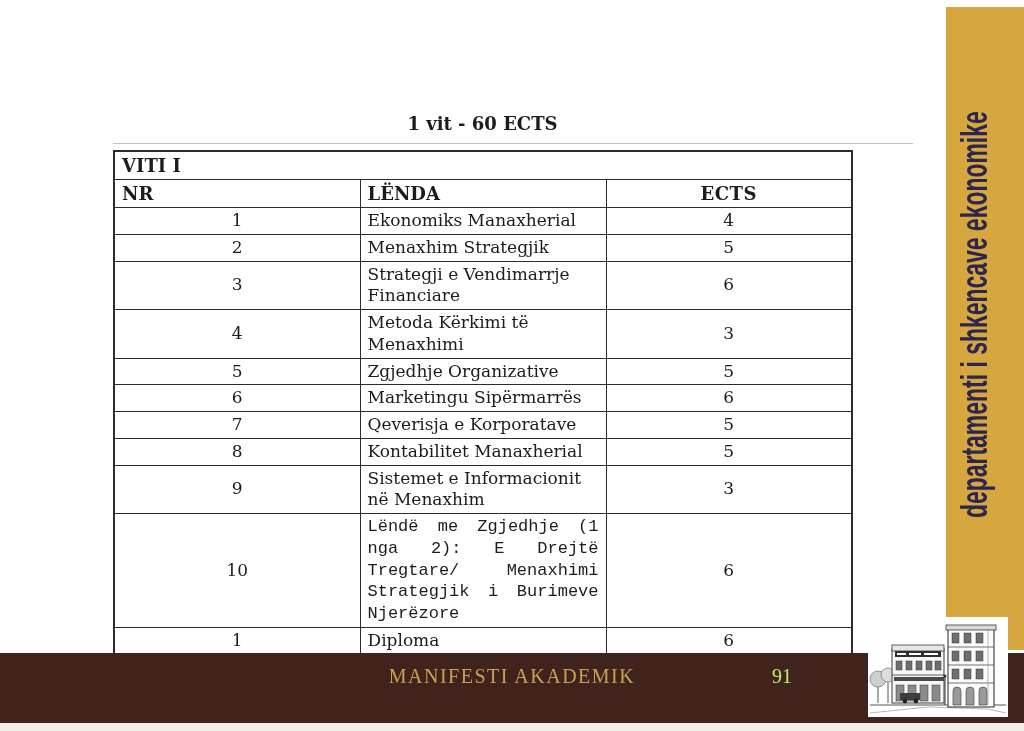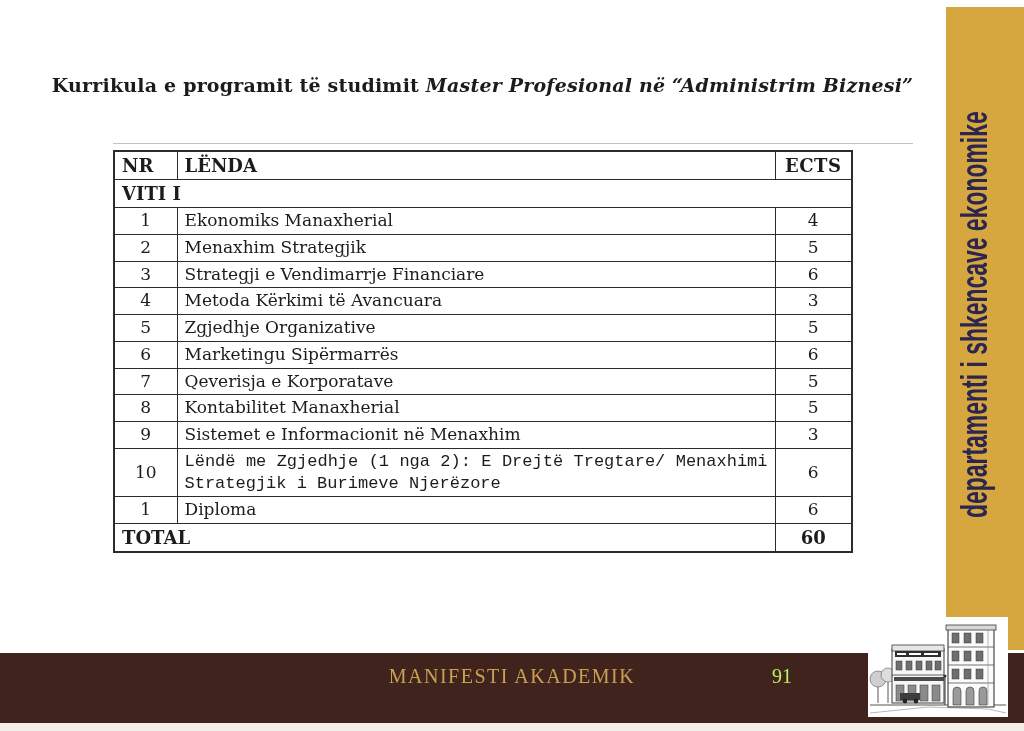--- a/index.html
+++ b/index.html
@@ -45,55 +45,55 @@
 
   
   .building{position:absolute;left:868px;top:617px;width:140px;height:100px;background:#fff;z-index:5;}
   .building svg{display:block;}
 </style>
 </head>
 <body>
 
 <div class="canvas">
 
-  <div class="title"><span>Kurrikula e programit të studimit </span><em>Master Profesional në “Administrim Biznesi”</em></div>
-
+
+  <div class="subtitle">1 vit - 60 ECTS</div>
 
   <div class="thin-rule"></div>
 
   <table class="curriculum">
     <thead>
+      <tr>
+        <th class="year" colspan="3">VITI I</th>
+      </tr>
       <tr>
         <th class="h-nr">NR</th>
         <th class="h-subject">LËNDA</th>
         <th class="h-ects">ECTS</th>
       </tr>
-      <tr>
-        <th class="year" colspan="3">VITI I</th>
-      </tr>
     </thead>
     <tbody>
         <tr>
           <td class="nr">1</td>
           <td class="subject">Ekonomiks Manaxherial</td>
           <td class="ects">4</td>
         </tr>
         <tr>
           <td class="nr">2</td>
           <td class="subject">Menaxhim Strategjik</td>
           <td class="ects">5</td>
         </tr>
         <tr>
           <td class="nr">3</td>
           <td class="subject">Strategji e Vendimarrje Financiare</td>
           <td class="ects">6</td>
         </tr>
         <tr>
           <td class="nr">4</td>
-          <td class="subject">Metoda Kërkimi të Avancuara</td>
+          <td class="subject">Metoda Kërkimi të Menaxhimi</td>
           <td class="ects">3</td>
         </tr>
         <tr>
           <td class="nr">5</td>
           <td class="subject">Zgjedhje Organizative</td>
           <td class="ects">5</td>
         </tr>
         <tr>
           <td class="nr">6</td>
           <td class="subject">Marketingu Sipërmarrës</td>

